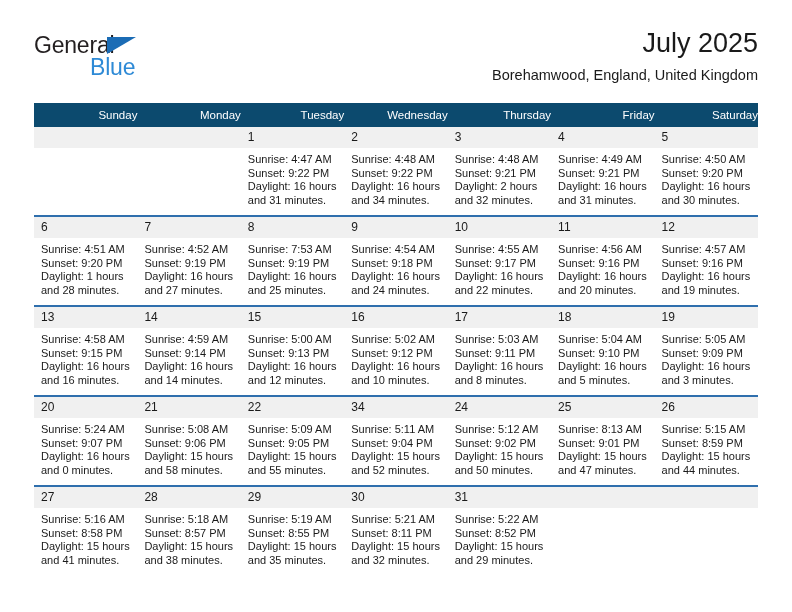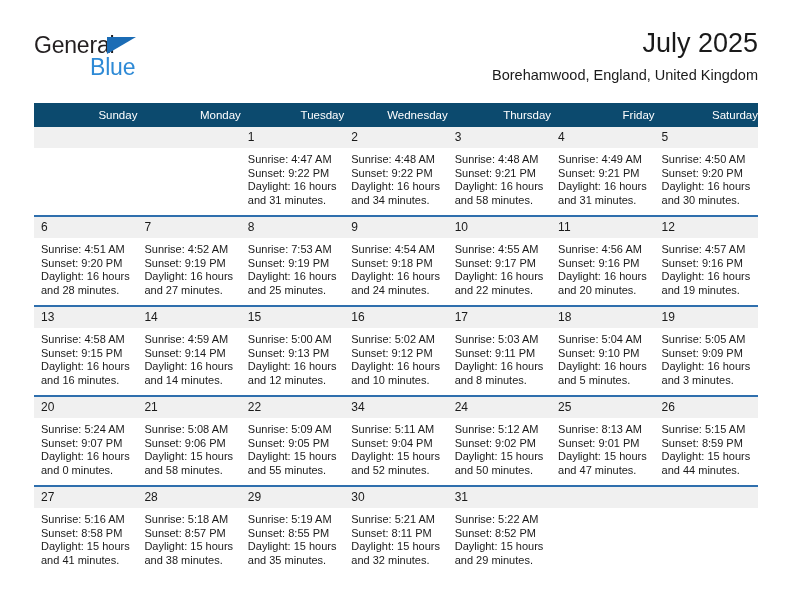--- a/index.html
+++ b/index.html
@@ -190,21 +190,21 @@
               <div>Sunrise: 4:48 AM</div>
               <div>Sunset: 9:22 PM</div>
               <div class="daylight">Daylight: 16 hours and 34 minutes.</div>
             </div>
           </td>
           <td>
             <div class="daynum">3</div>
             <div class="details">
               <div>Sunrise: 4:48 AM</div>
               <div>Sunset: 9:21 PM</div>
-              <div class="daylight">Daylight: 16 hours and 58 minutes.</div>
+              <div class="daylight">Daylight: 2 hours and 32 minutes.</div>
             </div>
           </td>
           <td>
             <div class="daynum">4</div>
             <div class="details">
               <div>Sunrise: 4:49 AM</div>
               <div>Sunset: 9:21 PM</div>
               <div class="daylight">Daylight: 16 hours and 31 minutes.</div>
             </div>
           </td>
@@ -216,21 +216,21 @@
               <div class="daylight">Daylight: 16 hours and 30 minutes.</div>
             </div>
           </td>
         </tr>
         <tr class="week-sep">
           <td>
             <div class="daynum">6</div>
             <div class="details">
               <div>Sunrise: 4:51 AM</div>
               <div>Sunset: 9:20 PM</div>
-              <div class="daylight">Daylight: 16 hours and 28 minutes.</div>
+              <div class="daylight">Daylight: 1 hours and 28 minutes.</div>
             </div>
           </td>
           <td>
             <div class="daynum">7</div>
             <div class="details">
               <div>Sunrise: 4:52 AM</div>
               <div>Sunset: 9:19 PM</div>
               <div class="daylight">Daylight: 16 hours and 27 minutes.</div>
             </div>
           </td>

